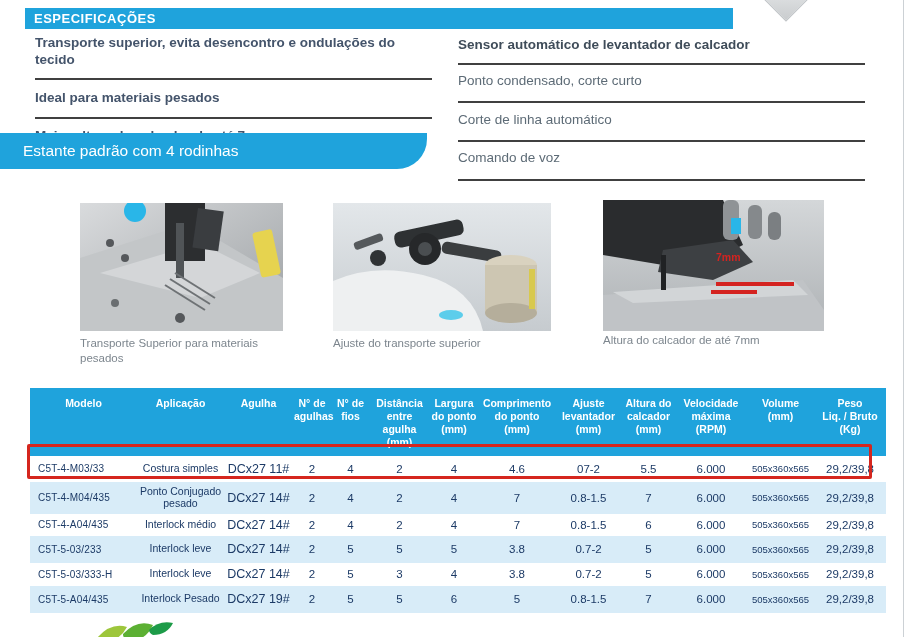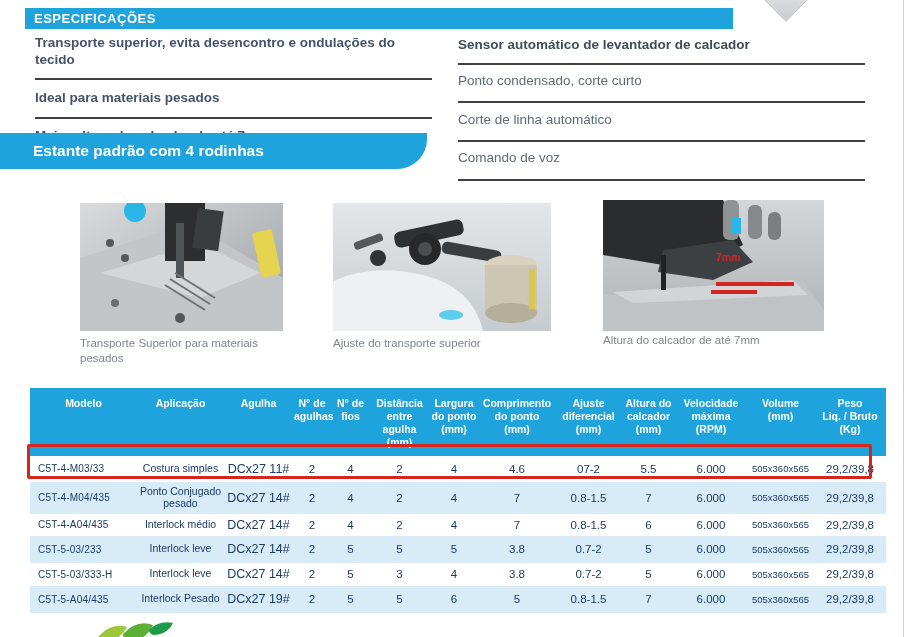--- a/index.html
+++ b/index.html
@@ -41,22 +41,22 @@
   .features.right .feat:nth-child(2){padding:8px 0 11px 0;}
   .features.right .feat:nth-child(3){padding:9px 0 11px 0;}
   .features.right .feat:nth-child(4){padding:8px 0 12px 0;}
 
   
   .banner{
     position:absolute;left:0;top:133px;width:427px;height:36px;
     background:#1fa3dc;border-bottom-right-radius:30px;
   }
   .banner span{
-    color:#fff;font-weight:bold;font-size:15.5px;line-height:36px;
-    display:block;padding-left:33px;
+    color:#fff;font-weight:normal;font-size:15.5px;line-height:36px;
+    display:block;padding-left:23px;
   }
 
   
   .fig{position:absolute;background:#cfd2d5;overflow:hidden;}
   #fig1{left:80px;top:203px;width:203px;height:128px;}
   #fig2{left:333px;top:203px;width:218px;height:128px;}
   #fig3{left:603px;top:200px;width:221px;height:131px;}
   .fig svg{display:block;}
   .caption{
     position:absolute;font-size:11.5px;line-height:1.3;color:#7d868e;
@@ -232,21 +232,21 @@
         <th class="c5">Distância
 entre agulha
 (mm)</th>
         <th class="c6">Largura
 do ponto
 (mm)</th>
         <th class="c7">Comprimento
 do ponto
 (mm)</th>
         <th class="c8">Ajuste
-diferencial
+levantador
 (mm)</th>
         <th class="c9">Altura do
 calcador
 (mm)</th>
         <th class="c10">Velocidade
 máxima
 (RPM)</th>
         <th class="c11">Volume
 (mm)</th>
         <th class="c12">Peso

